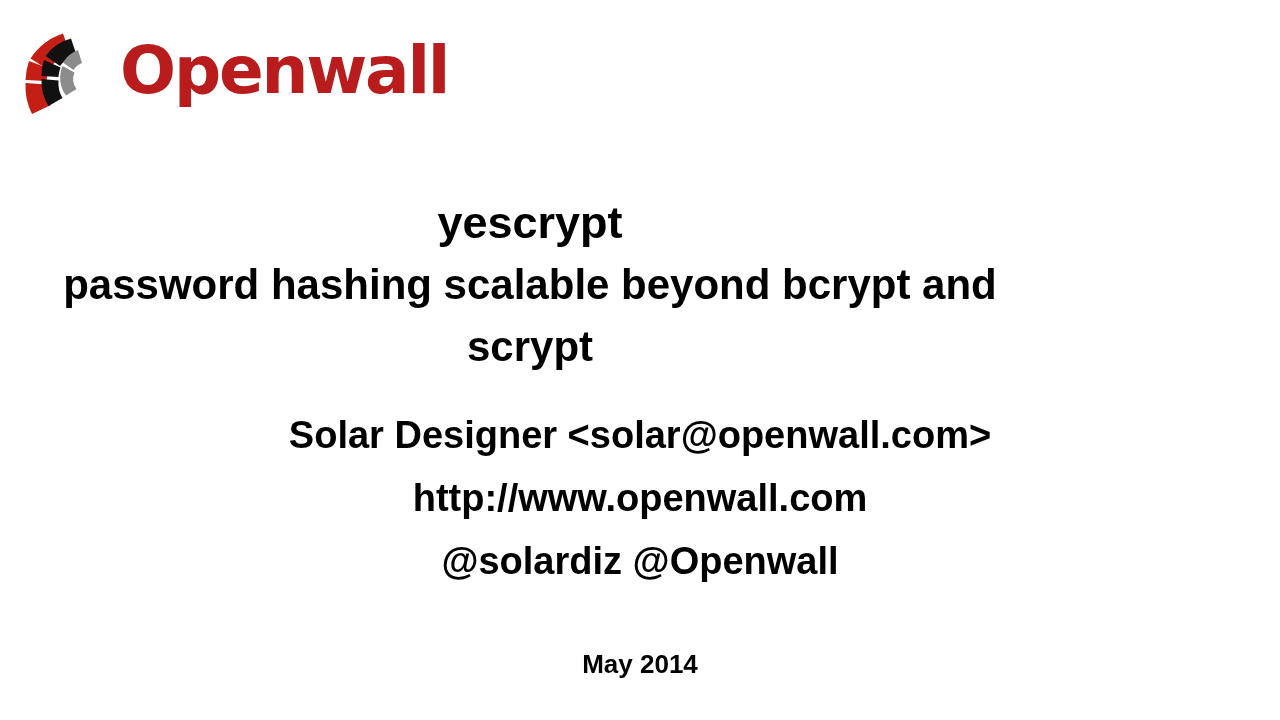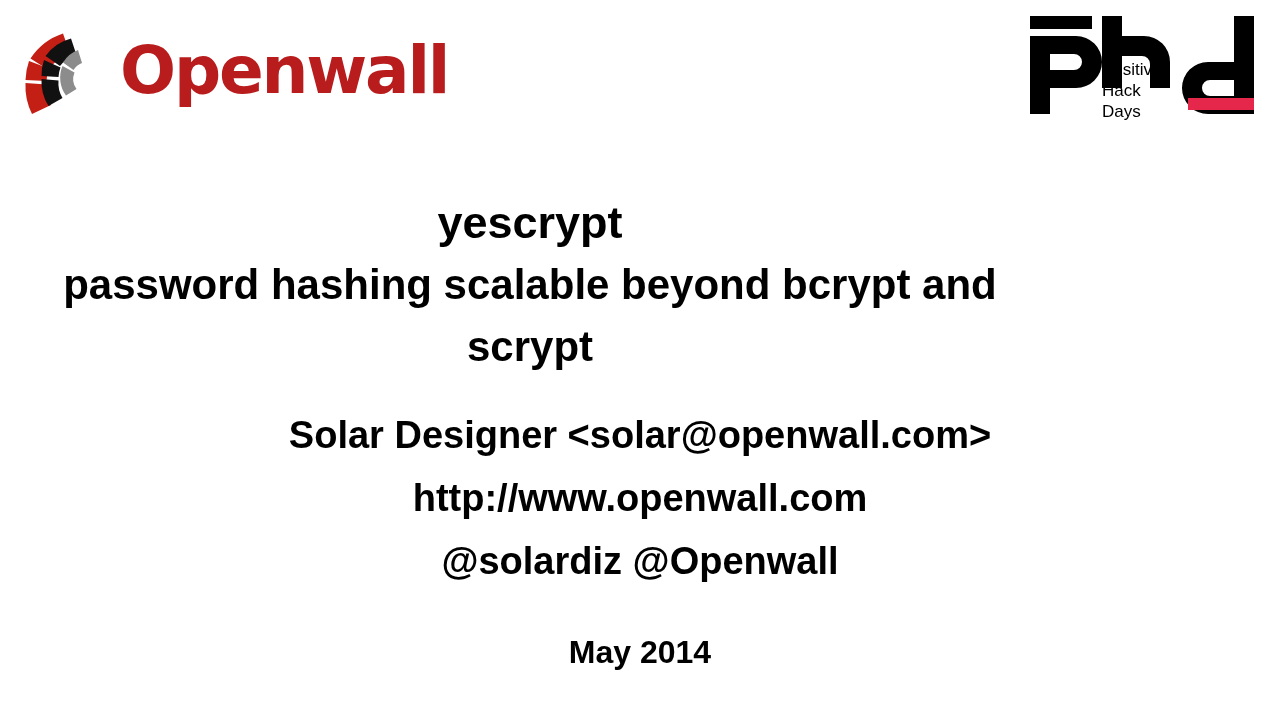--- a/index.html
+++ b/index.html
@@ -107,23 +107,23 @@
   .date-block {
     position: absolute;
     left: 0;
     top: 629px;
     width: 1280px;
     text-align: center;
   }
   .date-line {
     font-family: "Liberation Sans", sans-serif;
     font-weight: 700;
-    font-size: 32px;
+    font-size: 26px;
     line-height: 46px;
-    margin: 0;
+    margin: 12px;
   }
 </style>
 </head>
 <body>
 
 <div class="slide">
 
   <div class="openwall-logo">
     <svg class="openwall-mark" viewBox="0 0 100 145" xmlns="http://www.w3.org/2000/svg">
 
@@ -140,45 +140,20 @@
       </g>
 
       <g>
         <path d="M 47 36.5 A 30 30 0 0 1 62 24 L 66 37 A 17 17 0 0 0 57.5 44 Z" fill="#8c8c8c" transform="translate(-2,14)"></path>
         <path d="M 50 69.5 A 30 30 0 0 1 46.5 40 L 58.5 46.5 A 17 17 0 0 0 60.5 63 Z" fill="#8c8c8c" transform="translate(-2,14)"></path>
       </g>
     </svg>
     <div class="openwall-word">Openwall</div>
   </div>
 
-  <div class="phd-logo">
-    <svg class="phd-svg" width="232" height="118" viewBox="0 0 232 118" xmlns="http://www.w3.org/2000/svg">
-
-      <rect x="4" y="2" width="62" height="13" fill="#000000"></rect>
-
-      <g fill="#000000">
-        <path d="M4,22 h46 a26,26 0 0 1 0,52 h-26 v26 h-20 z
-                 M24,40 v16 h24 a8,8 0 0 0 0,-16 z" fill-rule="evenodd"></path>
-      </g>
-
-      <g fill="#000000">
-        <path d="M76,2 h20 v20 h22 a26,26 0 0 1 26,26 v26 h-20 v-24 a8,8 0 0 0 -8,-8 h-20 v32 h-20 z"></path>
-      </g>
-
-      <g fill="#000000">
-        <path d="M208,2 h20 v98 h-46 a26,26 0 0 1 0,-52 h26 v18 h-24 a8,8 0 0 0 0,16 h24 z"></path>
-      </g>
-
-      <rect x="162" y="84" width="66" height="12" fill="#e4274a"></rect>
-
-      <text x="76" y="61" font-family="Liberation Sans, sans-serif" font-size="17" fill="#000000">Positive</text>
-      <text x="76" y="82" font-family="Liberation Sans, sans-serif" font-size="17" fill="#000000">Hack</text>
-      <text x="76" y="103" font-family="Liberation Sans, sans-serif" font-size="17" fill="#000000">Days</text>
-    </svg>
-  </div>
 
   <div class="title-block">
     <h1 class="slide-title">yescrypt</h1>
     <h2 class="slide-subtitle">password hashing scalable beyond bcrypt and scrypt</h2>
   </div>
 
   <div class="contact-block">
     <p class="contact-line">Solar Designer &lt;solar@openwall.com&gt;</p>
     <p class="contact-line">http://www.openwall.com</p>
     <p class="contact-line">@solardiz @Openwall</p>

